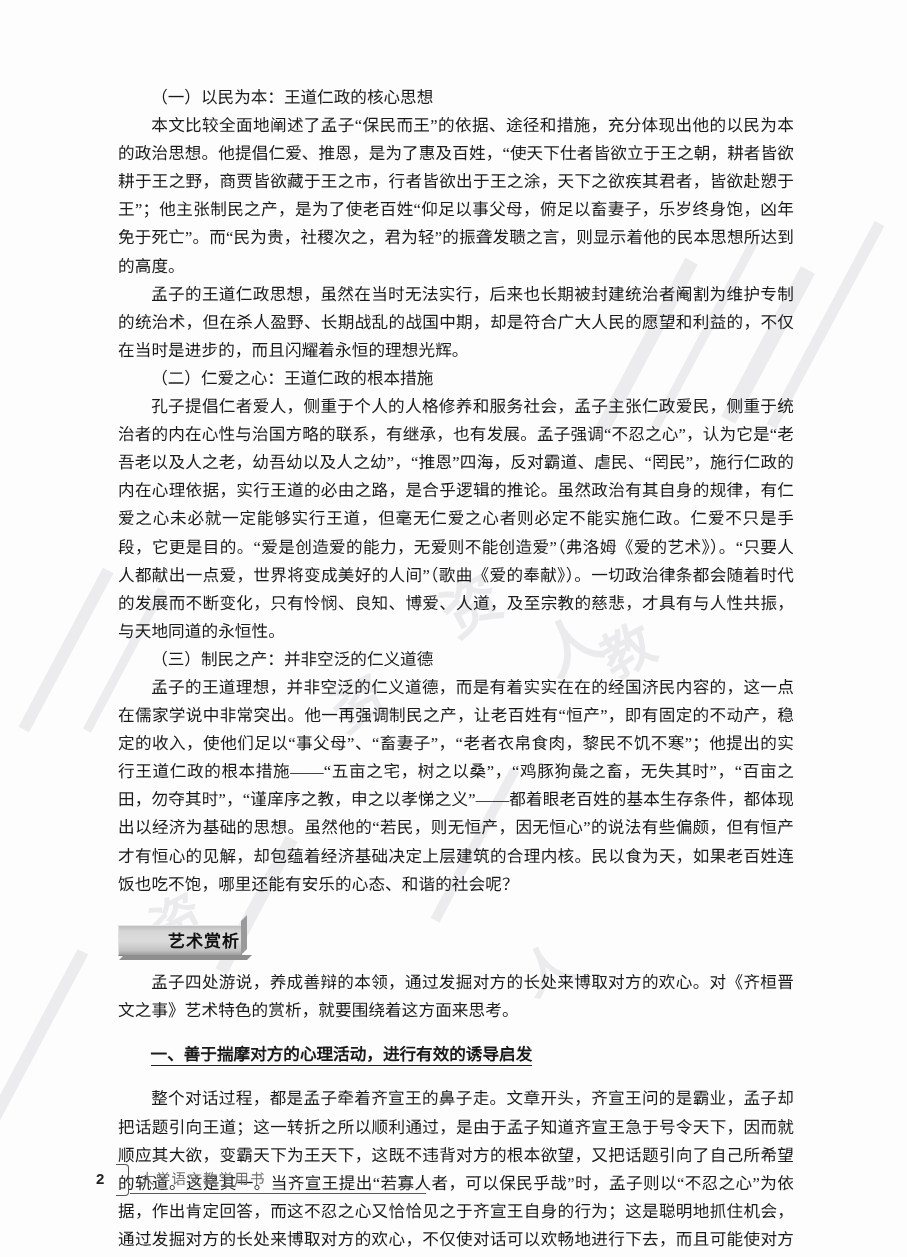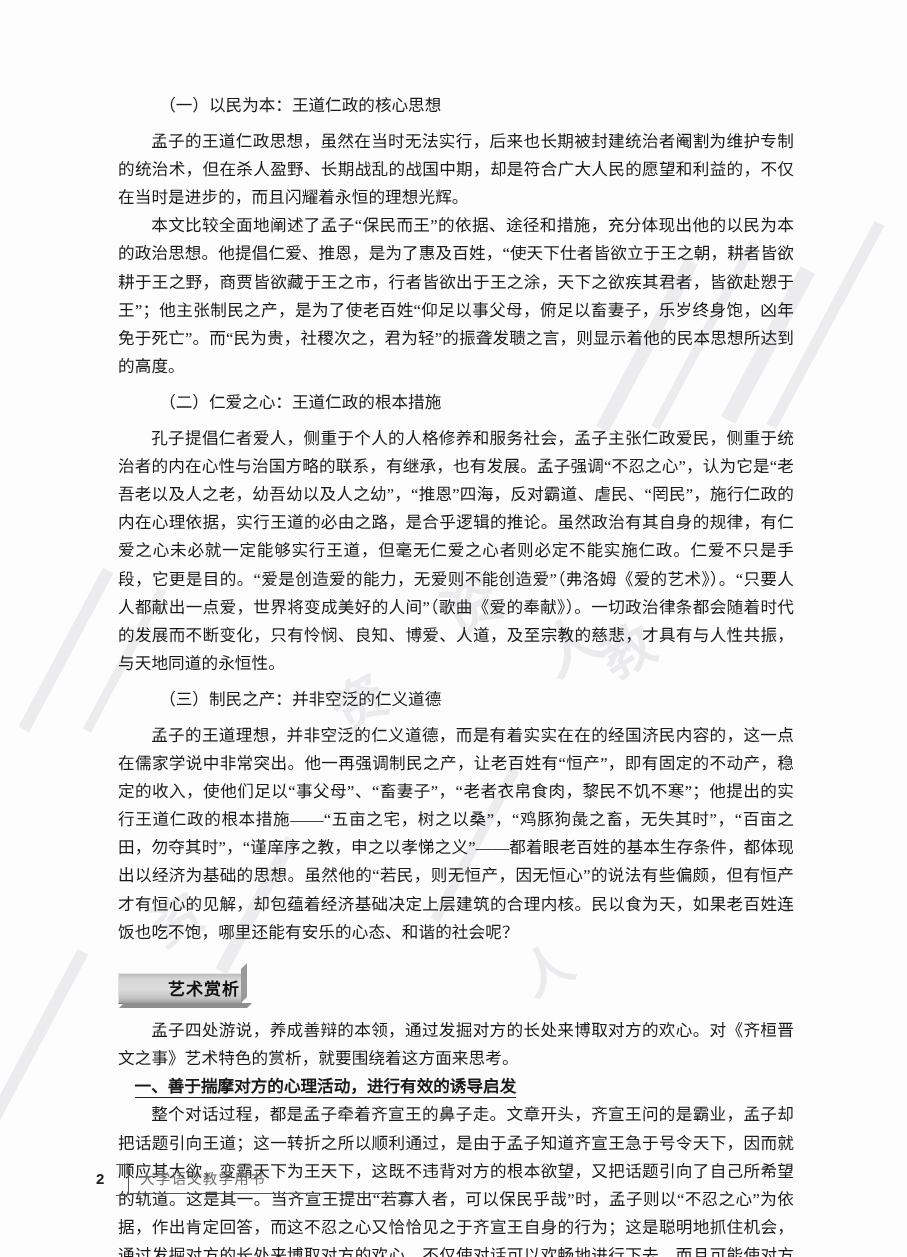--- a/index.html
+++ b/index.html
@@ -55,29 +55,29 @@
     font-size: 16.6px;
     line-height: 28.1px;
     text-align: justify;
     text-justify: inter-ideograph;
     letter-spacing: 0.1px;
   }
   p.indent {
     text-indent: 2em;
   }
   p.sub-heading {
-    margin: 8px;
+    margin: 0;
     font-size: 16.6px;
     line-height: 28.1px;
     text-indent: 2em;
   }
 
   
   .art-heading {
-    margin: 0;
+    margin: 16px;
     font-size: 16.6px;
     line-height: 28.5px;
     font-weight: bold;
     text-indent: 1em;
     font-family: "Liberation Sans", "DejaVu Sans", sans-serif;
   }
   .art-heading span.ul {
     border-bottom: 1.3px solid #222;
     padding-bottom: 1px;
   }
@@ -204,23 +204,23 @@
     <div class="wm-text" style="left:330px; top:660px; font-size:54px; transform:rotate(-28deg);">资</div>
     <div class="wm-text" style="left:600px; top:610px; font-size:52px; transform:rotate(-28deg);">教</div>
     <div class="wm-text" style="left:150px; top:880px; font-size:50px; transform:rotate(-28deg);">资</div>
     <div class="wm-text" style="left:520px; top:930px; font-size:50px; transform:rotate(-28deg);">人</div>
   </div>
 
   <div class="content">
 
     <p class="sub-heading">（一）以民为本：王道仁政的核心思想</p>
 
+    <p class="para indent">本文比较全面地阐述了孟子“保民而王”的依据、途径和措施，充分体现出他的以民为本的政治思想。他提倡仁爱、推恩，是为了惠及百姓，“使天下仕者皆欲立于王之朝，耕者皆欲耕于王之野，商贾皆欲藏于王之市，行者皆欲出于王之涂，天下之欲疾其君者，皆欲赴愬于王”；他主张制民之产，是为了使老百姓“仰足以事父母，俯足以畜妻子，乐岁终身饱，凶年免于死亡”。而“民为贵，社稷次之，君为轻”的振聋发聩之言，则显示着他的民本思想所达到的高度。</p>
+
     <p class="para indent">孟子的王道仁政思想，虽然在当时无法实行，后来也长期被封建统治者阉割为维护专制的统治术，但在杀人盈野、长期战乱的战国中期，却是符合广大人民的愿望和利益的，不仅在当时是进步的，而且闪耀着永恒的理想光辉。</p>
-
-    <p class="para indent">本文比较全面地阐述了孟子“保民而王”的依据、途径和措施，充分体现出他的以民为本的政治思想。他提倡仁爱、推恩，是为了惠及百姓，“使天下仕者皆欲立于王之朝，耕者皆欲耕于王之野，商贾皆欲藏于王之市，行者皆欲出于王之涂，天下之欲疾其君者，皆欲赴愬于王”；他主张制民之产，是为了使老百姓“仰足以事父母，俯足以畜妻子，乐岁终身饱，凶年免于死亡”。而“民为贵，社稷次之，君为轻”的振聋发聩之言，则显示着他的民本思想所达到的高度。</p>
 
     <p class="sub-heading">（二）仁爱之心：王道仁政的根本措施</p>
 
     <p class="para indent">孔子提倡仁者爱人，侧重于个人的人格修养和服务社会，孟子主张仁政爱民，侧重于统治者的内在心性与治国方略的联系，有继承，也有发展。孟子强调“不忍之心”，认为它是“老吾老以及人之老，幼吾幼以及人之幼”，“推恩”四海，反对霸道、虐民、“罔民”，施行仁政的内在心理依据，实行王道的必由之路，是合乎逻辑的推论。虽然政治有其自身的规律，有仁爱之心未必就一定能够实行王道，但毫无仁爱之心者则必定不能实施仁政。仁爱不只是手段，它更是目的。“爱是创造爱的能力，无爱则不能创造爱”（弗洛姆《爱的艺术》）。“只要人人都献出一点爱，世界将变成美好的人间”（歌曲《爱的奉献》）。一切政治律条都会随着时代的发展而不断变化，只有怜悯、良知、博爱、人道，及至宗教的慈悲，才具有与人性共振，与天地同道的永恒性。</p>
 
     <p class="sub-heading">（三）制民之产：并非空泛的仁义道德</p>
 
     <p class="para indent">孟子的王道理想，并非空泛的仁义道德，而是有着实实在在的经国济民内容的，这一点在儒家学说中非常突出。他一再强调制民之产，让老百姓有“恒产”，即有固定的不动产，稳定的收入，使他们足以“事父母”、“畜妻子”，“老者衣帛食肉，黎民不饥不寒”；他提出的实行王道仁政的根本措施——“五亩之宅，树之以桑”，“鸡豚狗彘之畜，无失其时”，“百亩之田，勿夺其时”，“谨庠序之教，申之以孝悌之义”——都着眼老百姓的基本生存条件，都体现出以经济为基础的思想。虽然他的“若民，则无恒产，因无恒心”的说法有些偏颇，但有恒产才有恒心的见解，却包蕴着经济基础决定上层建筑的合理内核。民以食为天，如果老百姓连饭也吃不饱，哪里还能有安乐的心态、和谐的社会呢？</p>
 
     <div class="banner-wrap">

